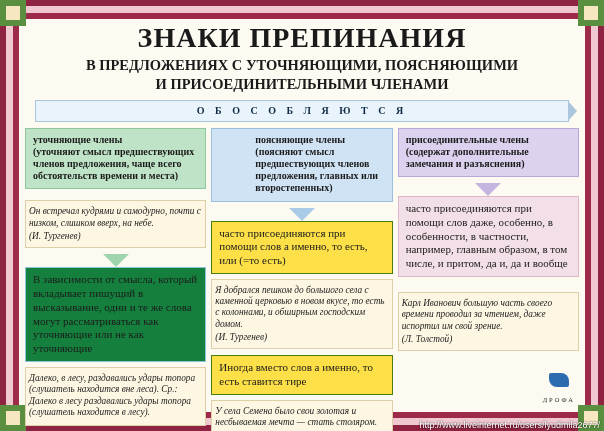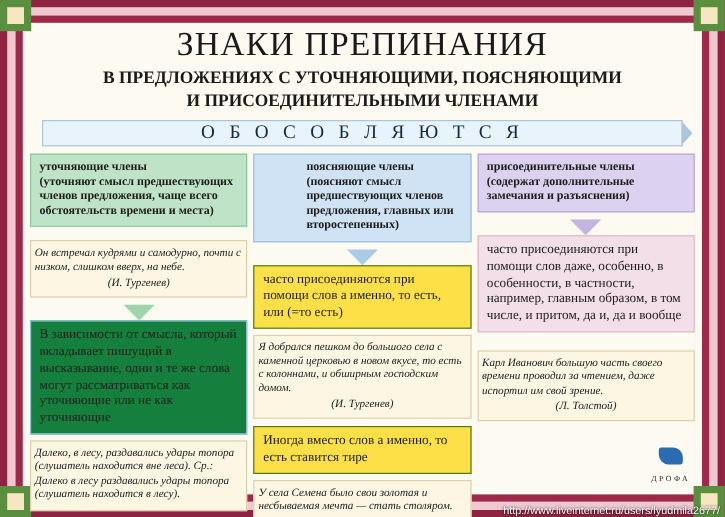--- a/index.html
+++ b/index.html
@@ -30,39 +30,39 @@
   .corner.tr .corner-in{right:6px;top:6px;}
   .corner.bl .corner-in{left:6px;bottom:6px;}
   .corner.br .corner-in{right:6px;bottom:6px;}
 
   .content{position:absolute;left:19px;top:19px;width:566px;height:393px;}
 
   
   .title-wrap{text-align:center;padding-top:4px;}
   .main-title{
     font-family:"Liberation Serif",serif;
-    font-weight:normal;font-size:28px;letter-spacing:1px;
+    font-weight:bold;font-size:28px;letter-spacing:1px;
     color:#1a1a1a;line-height:1.05;
   }
   .sub-title{
     font-family:"Liberation Serif",serif;
     font-weight:bold;font-size:14.5px;color:#1a1a1a;
     line-height:1.25;margin-top:4px;
   }
 
   
   .obos-bar{
     margin:7px 16px 0 16px;height:20px;
     background:#e9f3fb;border:1px solid #a9c6dd;
     display:flex;align-items:center;justify-content:center;
     position:relative;
   }
   .obos-bar .txt{
     font-family:"Liberation Serif",serif;
-    font-weight:normal;font-size:16px;letter-spacing:4px;color:#102a43;
+    font-weight:bold;font-size:10px;letter-spacing:4px;color:#102a43;
   }
   .obos-arrow{
     position:absolute;right:-9px;top:0;width:0;height:0;
     border-top:10px solid transparent;border-bottom:10px solid transparent;
     border-left:9px solid #a9c6dd;
   }
 
   
   .cols{display:flex;gap:5px;margin:6px 6px 0 6px;height:330px;}
   .col{width:185px;position:relative;}
@@ -96,21 +96,21 @@
   .c3 .rule{background:#f2dfe7;border:1px solid #dfb8c9;}
 
   .example{
     padding:5px 3px;margin-top:5px;
     font-family:"Liberation Serif",serif;
     font-size:9.3px;line-height:1.22;color:#1b1b1b;font-style:italic;
   }
   .c1 .example{background:#fdf6e3;border:1px solid #ddd0a8;}
   .c2 .example{background:#fdf6e3;border:1px solid #ddd0a8;}
   .c3 .example{background:#fdf6e3;border:1px solid #ddd0a8;}
-  .example .src{display:block;text-align:center;font-style:italic;margin-top:2px;}
+  .example .src{display:block;text-align:left;font-style:italic;margin-top:2px;}
 
   .spacer6{height:6px;}
   .spacer10{height:10px;}
 
   
   .logo{
     position:absolute;right:10px;bottom:6px;text-align:center;
     font-family:"Liberation Serif",serif;
   }
   .logo .mark{

